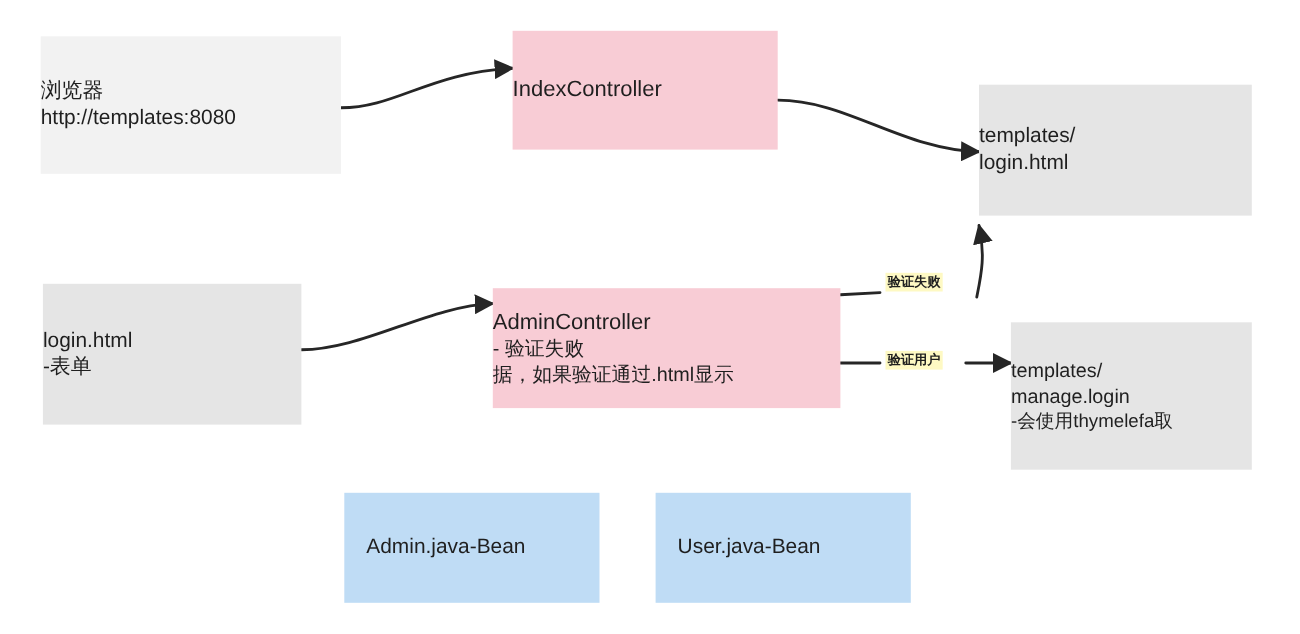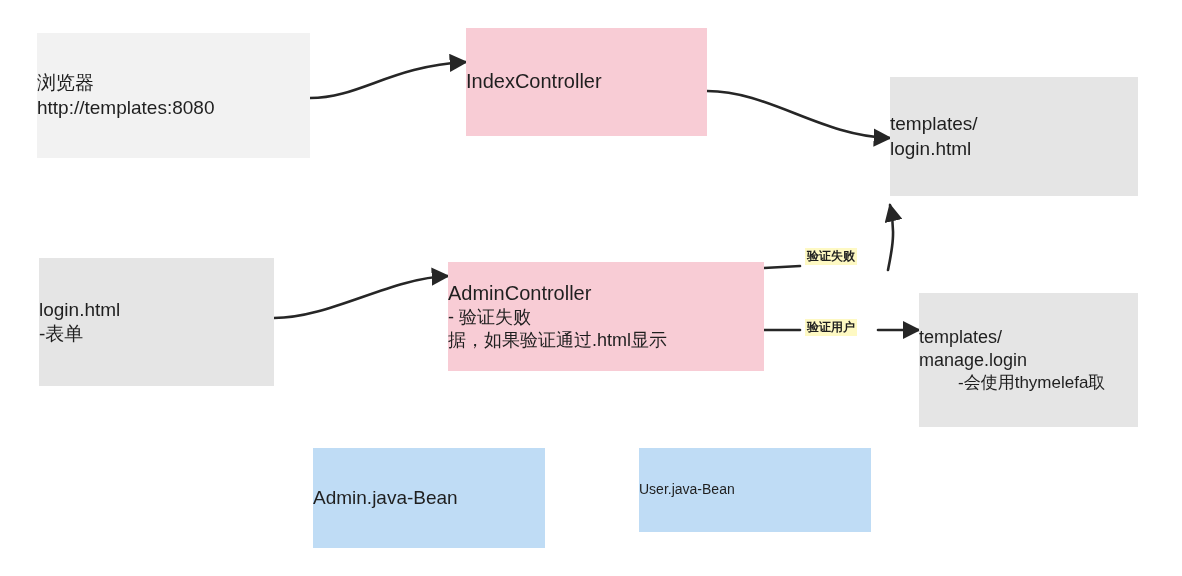--- a/index.html
+++ b/index.html
@@ -31,34 +31,34 @@
     font-weight: normal;
     color: #1f1f1f;
     line-height: 1.28;
     z-index: 2;
   }
   .node .ln { display: block; white-space: pre; }
 
   .grey  { background: #f2f2f2; }
   .pink  { background: #f8ccd5; }
   .green { background: #e5e5e5; }
-  .blue  { background: #bfdcf5; }
+  .blue  { background: #bfdcf5; padding-left: 20px; }
 
   
   #node-browser       { left: 37px;  top: 33px;  width: 273px; height: 125px; font-size: 19px; }
   #node-indexctrl     { left: 466px; top: 28px;  width: 241px; height: 108px; font-size: 20px; }
   #node-tpl-login     { left: 890px; top: 77px;  width: 248px; height: 119px; font-size: 19px; }
   #node-login         { left: 39px;  top: 258px; width: 235px; height: 128px; font-size: 19px; }
   #node-adminctrl     { left: 448px; top: 262px; width: 316px; height: 109px; font-size: 18px; }
   #node-tpl-manage    { left: 919px; top: 293px; width: 219px; height: 134px; font-size: 18px; }
   #node-admin-bean    { left: 313px; top: 448px; width: 232px; height: 100px; font-size: 19px; }
-  #node-user-bean     { left: 639px; top: 448px; width: 232px; height: 84px; font-size: 14px; }
+  #node-user-bean     { left: 596px; top: 448px; width: 232px; height: 100px; font-size: 19px; }
 
   #node-adminctrl .ln-title { font-size: 20px; }
-  #node-tpl-manage .ln-small { font-size: 17px; margin-left: 39px; }
+  #node-tpl-manage .ln-small { font-size: 17px; }
 
   .edge-label {
     position: absolute;
     font-family: "Liberation Sans", "DejaVu Sans", sans-serif;
     font-size: 12px;
     font-weight: bold;
     color: #1f1f1f;
     white-space: nowrap;
     background: #fef9c3;
     padding: 0 2px;

